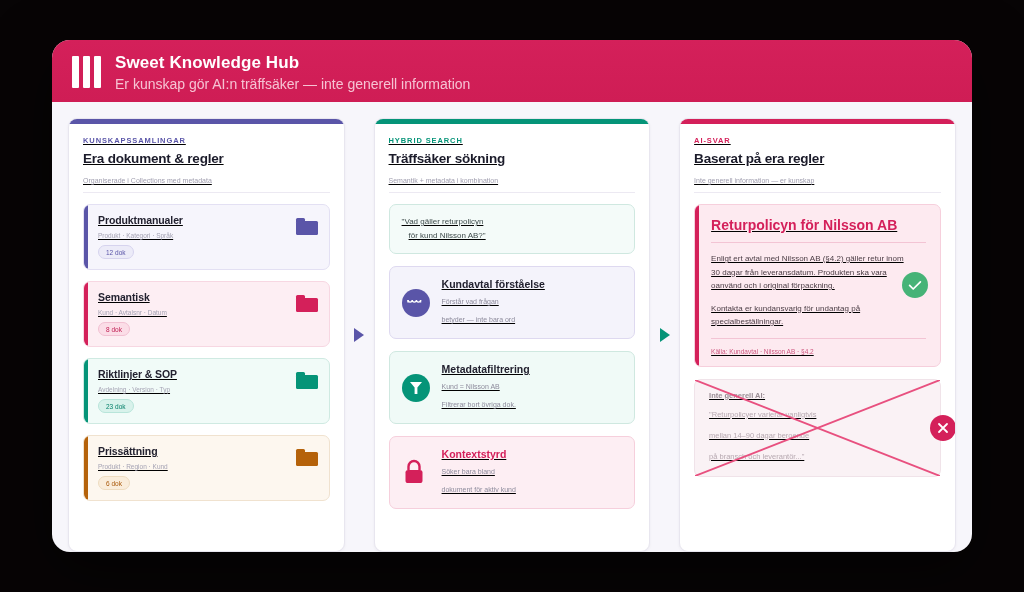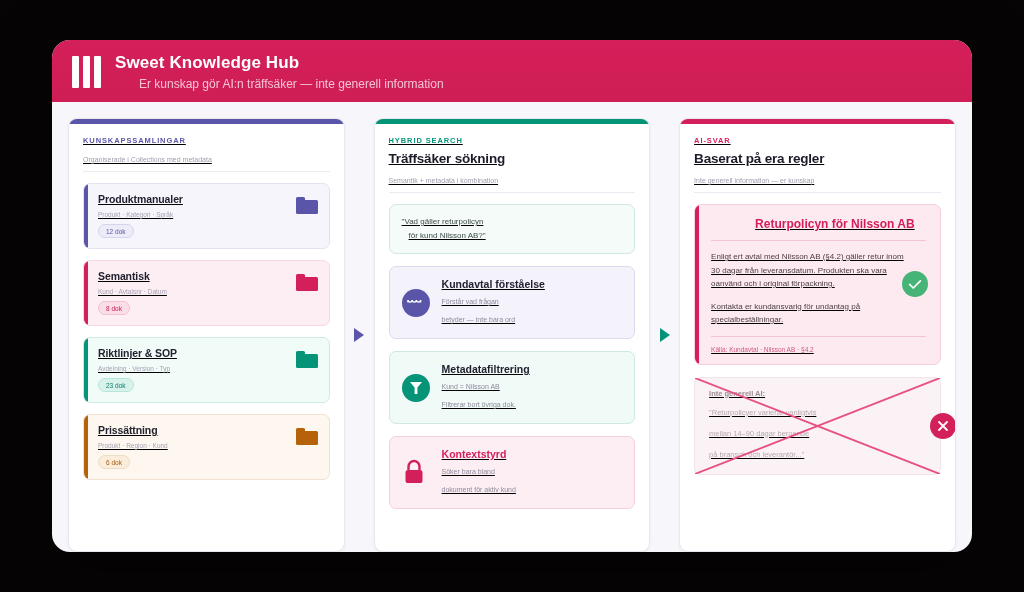--- a/index.html
+++ b/index.html
@@ -34,21 +34,21 @@
     align-items: flex-start;
   }
   .logo-bars { display: flex; gap: 4px; margin: 6px 14px 0 0; }
   .logo-bars i { display: block; width: 7px; height: 32px; background: #fff; border-radius: 1px; }
   .htext { padding-top: 3px; }
   .app-title {
     color: #ffffff; font-size: 17px; font-weight: bold;
     letter-spacing: 0.1px; line-height: 20px;
   }
   .app-sub {
-    color: #f6c3d3; font-size: 12px; margin-top: 6px; line-height: 11px; margin-left: 24px;
+    color: #f6c3d3; font-size: 14px; margin-top: 6px; line-height: 11px;
   }
   
   .cols {
     display: flex;
     padding: 16px 16px 0 16px;
     gap: 0;
     position: relative;
     height: 450px;
   }
   .col {
@@ -111,21 +111,21 @@
   .fcard .l { font-size: 7px; color: #8d8b9c; margin-top: 6px; line-height: 12px; }
   .ficon { position: absolute; left: 12px; top: 50%; transform: translateY(-50%); width: 28px; height: 28px; }
   .circ { width: 28px; height: 28px; border-radius: 50%; display: flex; align-items: center; justify-content: center; }
 
   
   .answer {
     position: relative; border-radius: 7px; padding: 12px 14px 11px 16px;
     background: #fdeaf0; border: 1px solid #f6cfdc; overflow: hidden; margin-bottom: 12px;
   }
   .answer .edge { position: absolute; left: 0; top: 0; bottom: 0; width: 4px; background: #d4205a; }
-  .answer h3 { font-size: 12px; font-weight: bold; color: #d4205a; margin-left: 44px; }
+  .answer h3 { font-size: 14px; font-weight: bold; color: #d4205a; }
   .answer .hr { height: 1px; background: #f3c4d4; margin: 9px 0 9px 0; }
   .answer p { font-size: 8px; color: #4a3c44; line-height: 13.5px; }
   .answer p + p { margin-top: 9px; }
   .answer .src { font-size: 6.5px; color: #cf5880; }
   .check {
     position: absolute; right: 12px; top: 50%; transform: translateY(-50%);
     width: 26px; height: 26px; border-radius: 50%; background: #46b377;
     display: flex; align-items: center; justify-content: center;
   }
   .badcard {
@@ -158,20 +158,21 @@
         <div class="app-sub">Er kunskap gör AI:n träffsäker — inte generell information</div>
       </div>
     </div>
 
     <div class="cols">
 
       <div class="col">
         <div class="col-top" style="background:#5a55a8"></div>
         <div class="col-inner">
           <div class="eyebrow" style="color:#5a55a8">KUNSKAPSSAMLINGAR</div>
+          <div class="col-title">Era dokument &amp; regler</div>
           <div class="col-desc">Organiserade i Collections med metadata</div>
           <div class="divider"></div>
 
           <div class="ccard" style="background:#f6f5fc;border-color:#e3e0f3">
             <div class="edge" style="background:#5a55a8"></div>
             <div class="folder">
               <div class="tab" style="background:#5a55a8"></div>
               <div class="body" style="background:#5a55a8"></div>
             </div>
             <h3>Produktmanualer</h3>

